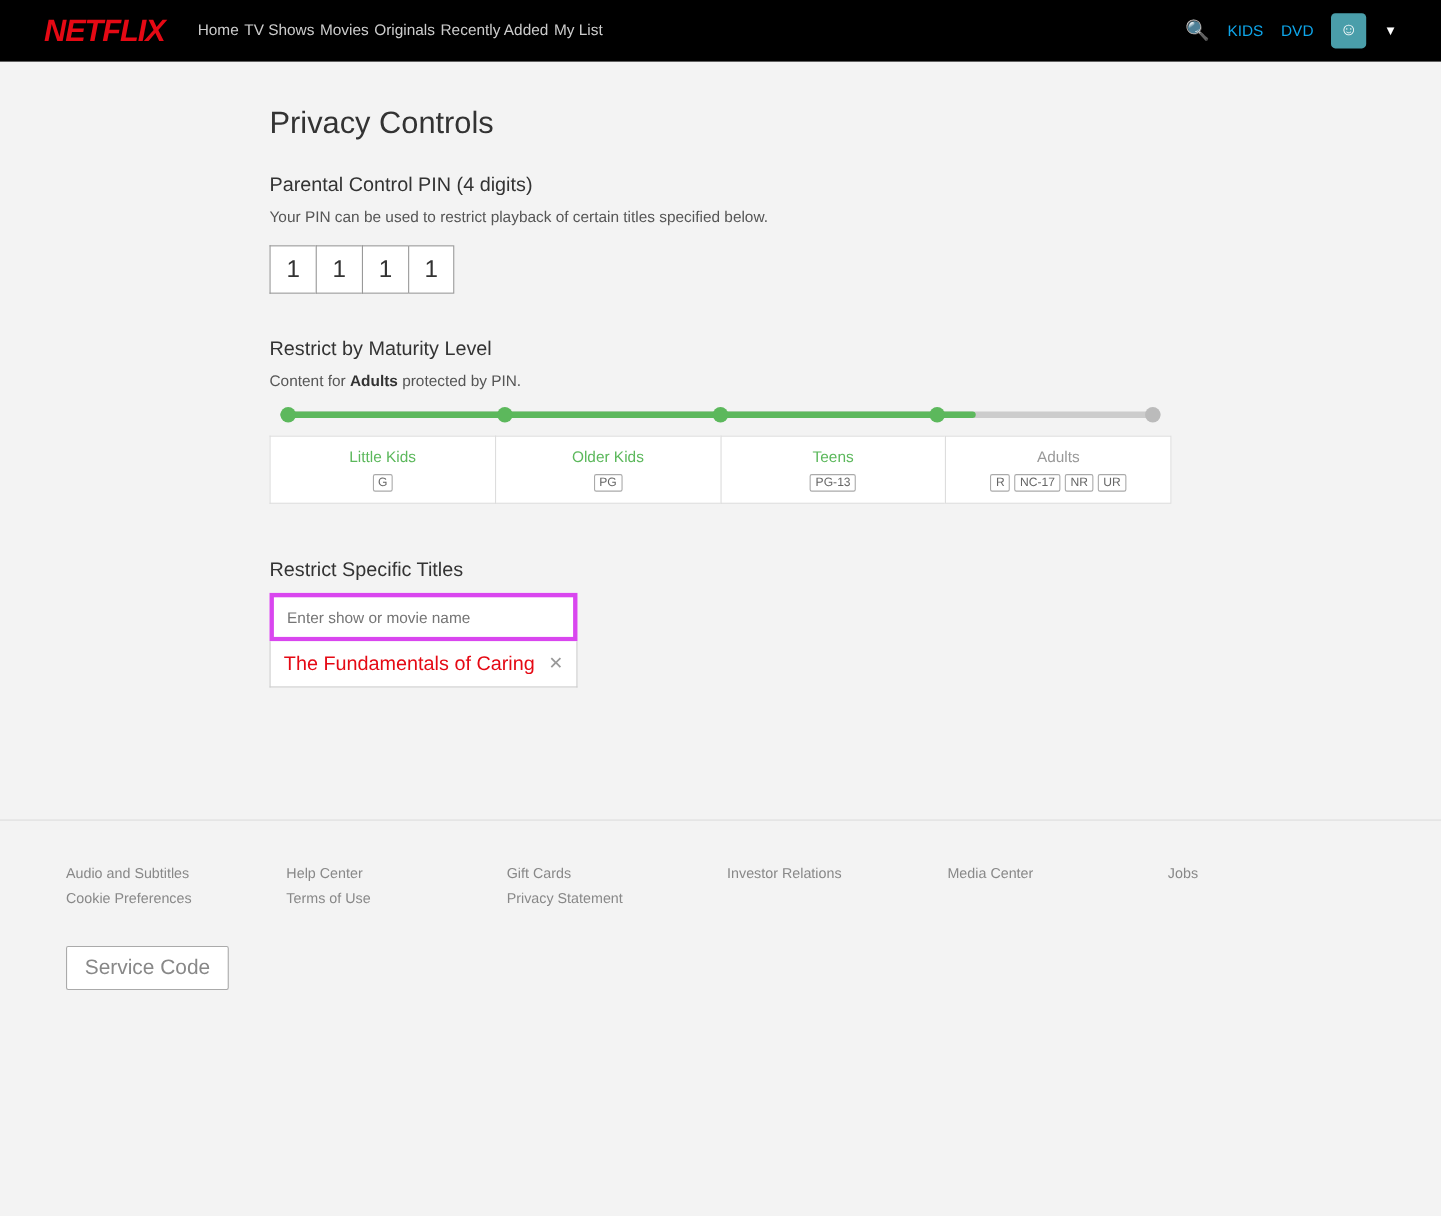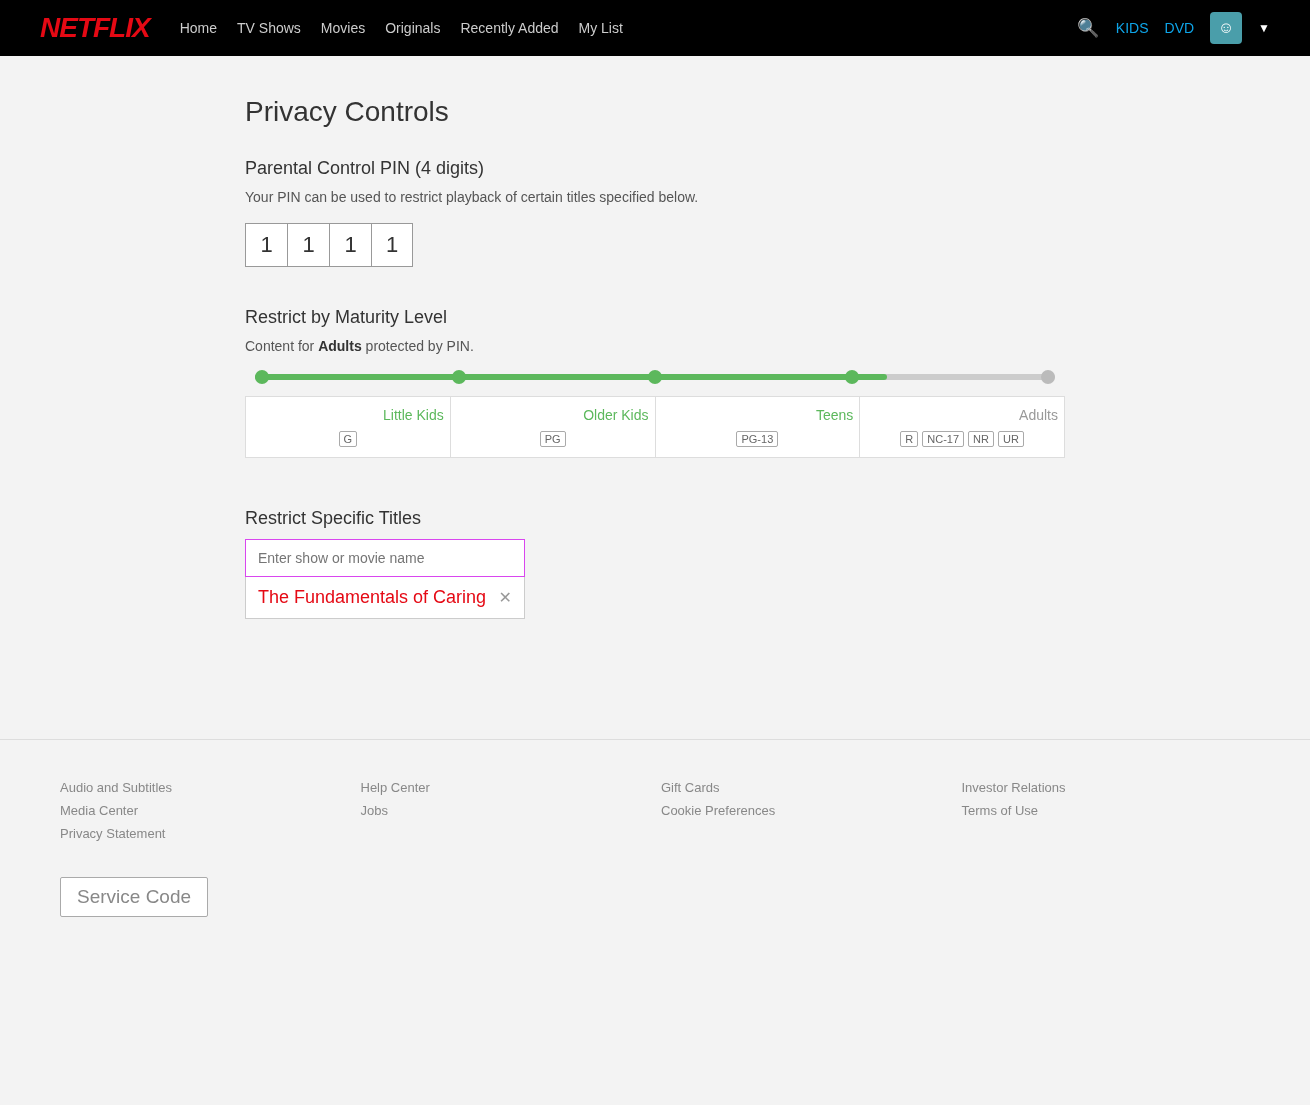--- a/index.html
+++ b/index.html
@@ -19,21 +19,21 @@
     .netflix-logo {
       color: #e50914;
       font-size: 28px;
       font-weight: 900;
       letter-spacing: -1px;
       margin-right: 30px;
       font-style: italic;
     }
     .nav-links {
       display: flex;
-      gap: 20px;
+      gap: 5px;
       list-style: none;
       flex: 1;
     }
     .nav-links li a {
       color: #ccc;
       text-decoration: none;
       font-size: 14px;
     }
     .header-right {
       display: flex;
@@ -175,21 +175,21 @@
     .slider-dot.inactive {
       background: #bbb;
     }
 
     .maturity-labels {
       display: flex;
       margin-top: 16px;
     }
     .maturity-col {
       flex: 1;
-      text-align: right;
+      text-align: center;
       border: 1px solid #ddd;
       padding: 10px 6px;
       background: #fff;
     }
     .maturity-col:not(:last-child) {
       border-right: none;
     }
     .maturity-col .mat-label {
       font-size: 14px;
       color: #5cb85c;
@@ -214,21 +214,21 @@
 
     
     .restrict-section {
       margin-bottom: 40px;
     }
 
     .title-search-input {
       width: 100%;
       max-width: 280px;
       padding: 10px 12px;
-      border: 1px solid #d946ef;
+      border: 4px solid #d946ef;
       background: #fff;
       font-size: 14px;
       color: #999;
       outline: none;
       display: block;
       margin-bottom: 0;
     }
 
     .restricted-title-row {
       display: flex;
@@ -260,21 +260,21 @@
       padding: 40px 60px 30px;
       margin-top: 20px;
     }
     .footer-contact {
       font-size: 14px;
       color: #888;
       margin-bottom: 24px;
     }
     .footer-links-grid {
       display: grid;
-      grid-template-columns: repeat(4, 1fr);
+      grid-template-columns: repeat(6, 1fr);
       gap: 8px 12px;
       margin-bottom: 36px;
     }
     .footer-link {
       font-size: 13px;
       color: #888;
       text-decoration: none;
       cursor: pointer;
     }
 

